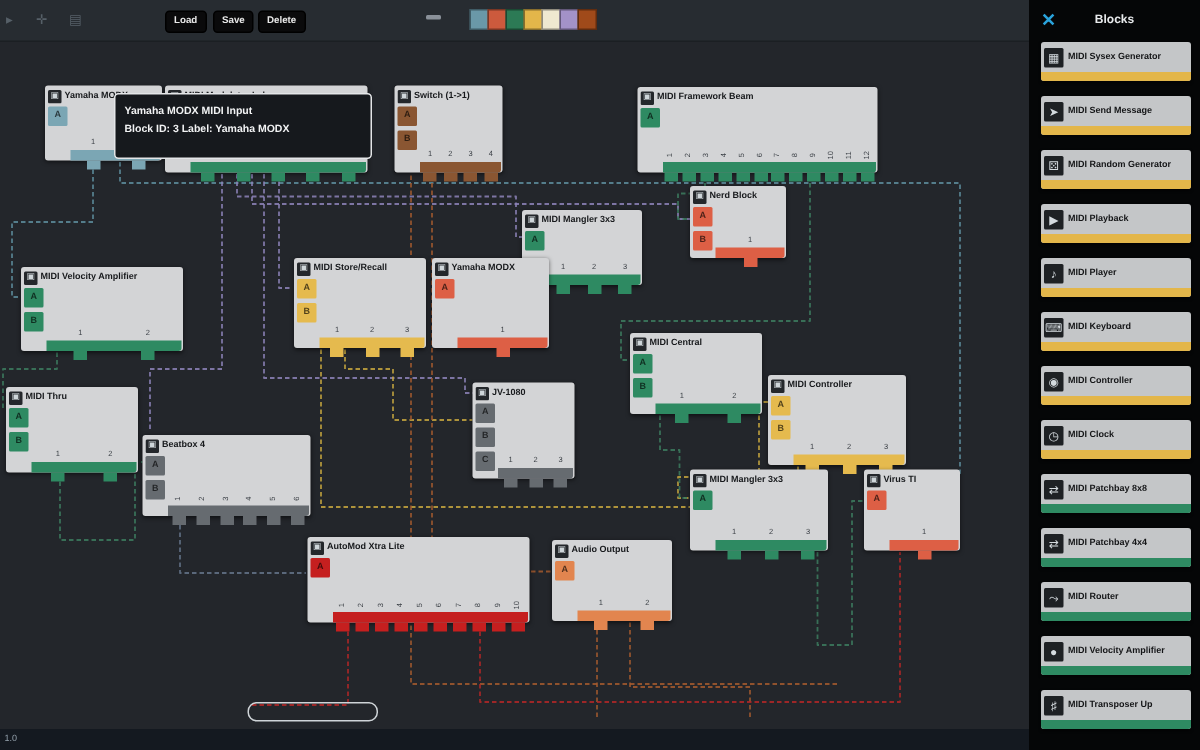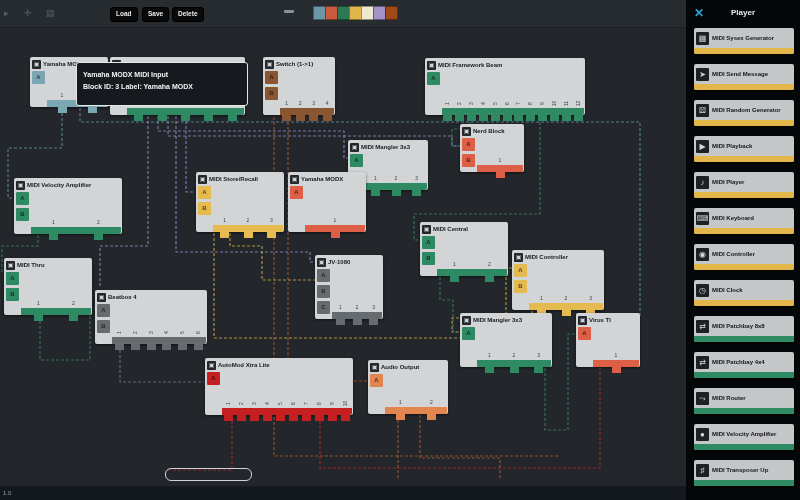--- a/index.html
+++ b/index.html
@@ -401,21 +401,21 @@
       <div class="swatch" style="left: 385px; background: rgb(160, 74, 26);"></div>
     </div>
 
   <div id="statusbar">
     <span>1.0</span>
   </div>
 
   <div id="sidebar">
     <div id="sb-head">
       <span id="sb-close">✕</span>
-      <div id="sb-title">Player</div>
+      <div id="sb-title">Blocks</div>
     </div>
     <div id="sb-list">
         <div class="sb-item">
           <div class="sb-row">
             <span class="sb-icon">▦</span>
             <span class="sb-label">MIDI Sysex Generator</span>
           </div>
           <div class="sb-strip" style="background: rgb(227, 182, 74);"></div>
         </div>
         <div class="sb-item">

